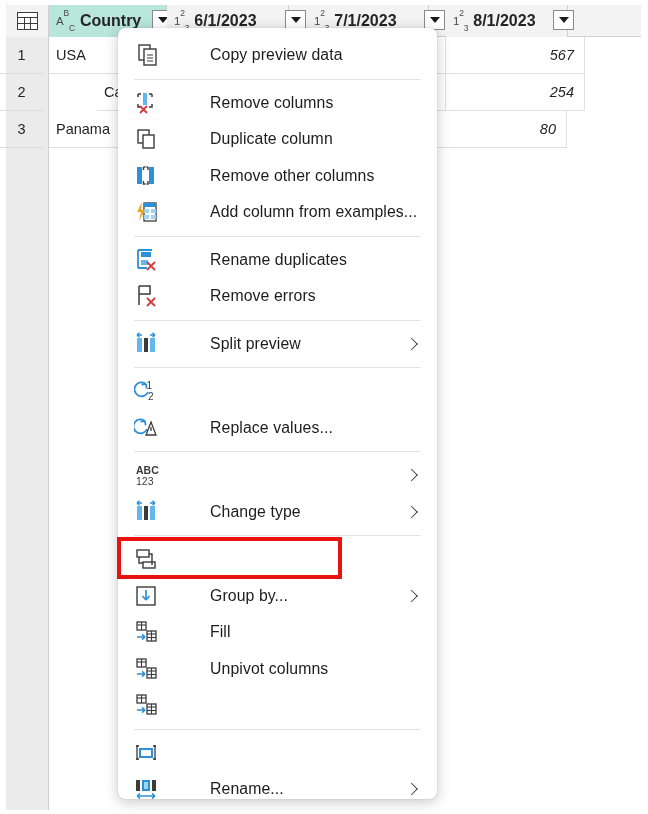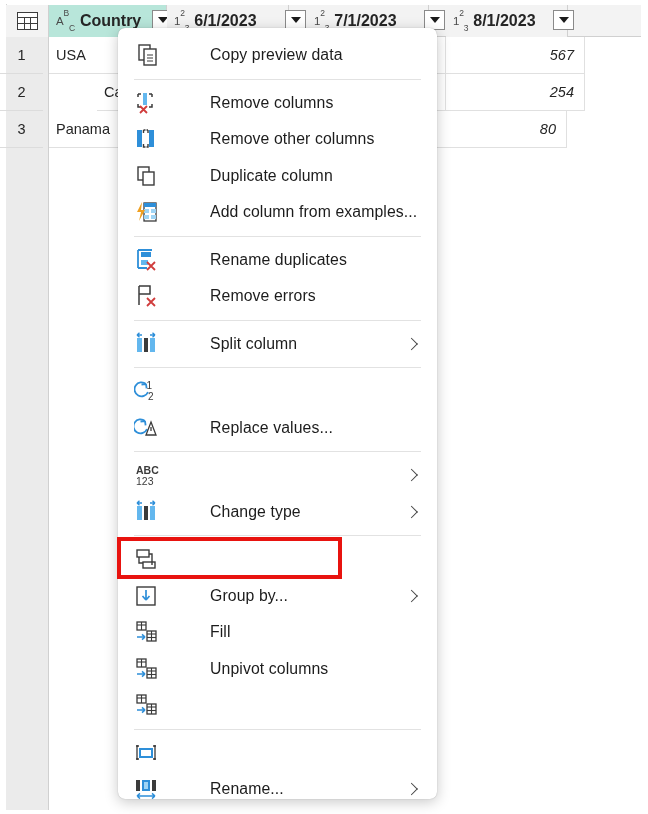--- a/index.html
+++ b/index.html
@@ -312,36 +312,36 @@
         <rect x="9" y="3" width="4" height="12" fill="#63b7ee"></rect>
         <path d="M6 16 l7 7 M13 16 l-7 7" stroke="#d03c3c" stroke-width="1.8" fill="none"></path>
       </svg>
     </span>
     <span class="mi-lab">Remove columns</span>
   </div>
 
   <div class="mi">
     <span class="mi-ico">
       <svg class="icsvg" width="30" height="26" viewBox="0 0 30 26">
+        <rect x="4" y="4" width="11" height="13" fill="#fff" stroke="#3b3b3b" stroke-width="1.4"></rect>
+        <rect x="9" y="9" width="11" height="13" fill="#fff" stroke="#3b3b3b" stroke-width="1.4"></rect>
+      </svg>
+    </span>
+    <span class="mi-lab">Duplicate column</span>
+  </div>
+
+  <div class="mi">
+    <span class="mi-ico">
+      <svg class="icsvg" width="30" height="26" viewBox="0 0 30 26">
         <rect x="3" y="4" width="5" height="17" fill="#2e8fd9"></rect>
         <rect x="15" y="4" width="5" height="17" fill="#2e8fd9"></rect>
         <path d="M9.5 4 v3 M9.5 4 h2 M12.5 4 h1.5 M14 4 v3 M9.5 18 v3 h2 M14 18 v3 h-1.5" stroke="#3b3b3b" stroke-width="1.4" fill="none"></path>
       </svg>
     </span>
     <span class="mi-lab">Remove other columns</span>
-  </div>
-
-  <div class="mi">
-    <span class="mi-ico">
-      <svg class="icsvg" width="30" height="26" viewBox="0 0 30 26">
-        <rect x="4" y="4" width="11" height="13" fill="#fff" stroke="#3b3b3b" stroke-width="1.4"></rect>
-        <rect x="9" y="9" width="11" height="13" fill="#fff" stroke="#3b3b3b" stroke-width="1.4"></rect>
-      </svg>
-    </span>
-    <span class="mi-lab">Duplicate column</span>
   </div>
 
   <div class="mi">
     <span class="mi-ico">
       <svg class="icsvg" width="30" height="26" viewBox="0 0 30 26">
         <rect x="10" y="4" width="12" height="18" fill="#fff" stroke="#3b3b3b" stroke-width="1.3"></rect>
         <rect x="10" y="4" width="12" height="4" fill="#2e8fd9"></rect>
         <rect x="10" y="10" width="5" height="4" fill="#9ed4f5"></rect>
         <rect x="17" y="10" width="5" height="4" fill="#9ed4f5"></rect>
         <rect x="10" y="16" width="5" height="4" fill="#9ed4f5"></rect>
@@ -382,21 +382,21 @@
   <div class="mi">
     <span class="mi-ico">
       <svg class="icsvg" width="30" height="26" viewBox="0 0 30 26">
         <rect x="3" y="7" width="5" height="14" fill="#63b7ee"></rect>
         <rect x="10" y="7" width="4" height="14" fill="#3b3b3b"></rect>
         <rect x="16" y="7" width="5" height="14" fill="#63b7ee"></rect>
         <path d="M8 4 H3 M3 4 l2.5 -2.2 M3 4 l2.5 2.2" stroke="#2e8fd9" stroke-width="1.4" fill="none"></path>
         <path d="M16 4 H21 M21 4 l-2.5 -2.2 M21 4 l-2.5 2.2" stroke="#2e8fd9" stroke-width="1.4" fill="none"></path>
       </svg>
     </span>
-    <span class="mi-lab">Split column</span>
+    <span class="mi-lab">Split preview</span>
     <span class="chev"></span>
   </div>
 
   <div class="msep"></div>
 
   <div class="mi">
     <span class="mi-ico">
       <svg class="icsvg" width="30" height="26" viewBox="0 0 30 26">
         <path d="M12 6 a7 7 0 1 0 2 8" stroke="#2e8fd9" stroke-width="1.8" fill="none"></path>
         <path d="M12 6 l-4.5 0.5 M12 6 l0.6 4.4" stroke="#2e8fd9" stroke-width="1.8" fill="none"></path>

